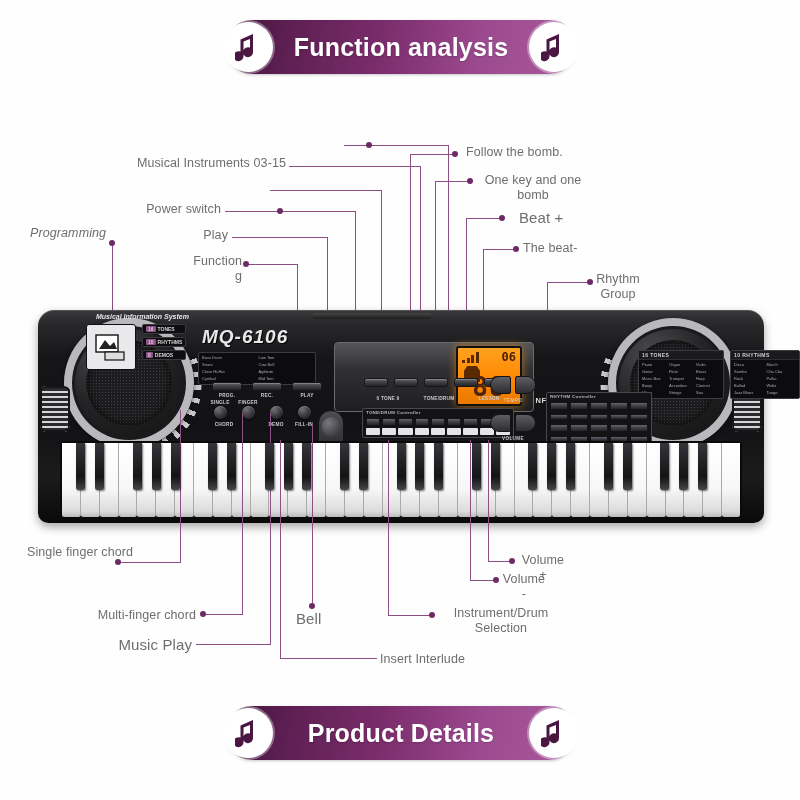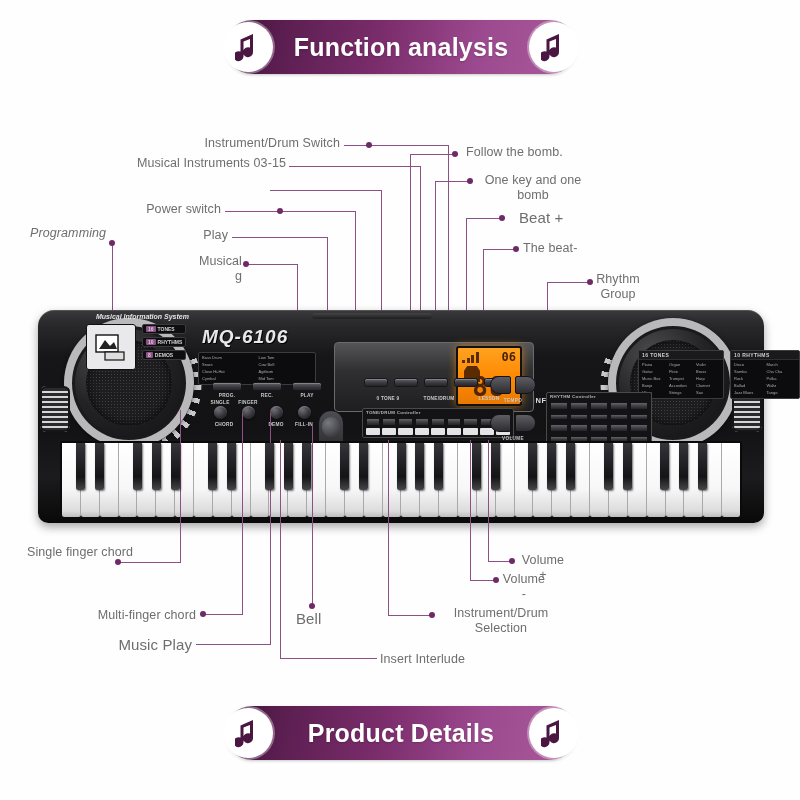--- a/index.html
+++ b/index.html
@@ -449,26 +449,25 @@
 
   <div class="lead-h" style="left:483px; top:249px; width:34px;"></div>
   <div class="lead-v" style="left:483px; top:249px; height:66px;"></div>
   <div class="lead-dot" style="left:513px; top:246px;"></div>
 
   <div class="lead-h" style="left:547px; top:282px; width:44px;"></div>
   <div class="lead-v" style="left:547px; top:282px; height:34px;"></div>
   <div class="lead-dot" style="left:587px; top:279px;"></div>
 
   <div class="callout ta-l" style="left:30px; top:226px;font-style:italic;">Programming</div>
-  <div class="callout ta-r" style="left:150px; top:254px; width:92px; text-align:right;">Musical
+  <div class="callout ta-r" style="left:150px; top:254px; width:92px; text-align:right;">Function
 g</div>
   <div class="callout ta-r" style="left:140px; top:228px; width:88px;">Play</div>
   <div class="callout ta-r" style="left:90px; top:202px; width:131px;">Power switch</div>
   <div class="callout ta-r" style="left:100px; top:156px; width:186px;">Musical Instruments 03-15</div>
-  <div class="callout ta-r" style="left:150px; top:136px; width:190px;">Instrument/Drum Switch</div>
 
   <div class="callout ta-l" style="left:466px; top:145px;">Follow the bomb.</div>
   <div class="callout ta-c" style="left:477px; top:173px; width:112px;">One key and one
 bomb</div>
   <div class="callout ta-l big" style="left:519px; top:209px;">Beat +</div>
   <div class="callout ta-l" style="left:523px; top:241px;">The beat-</div>
   <div class="callout ta-c" style="left:568px; top:272px; width:100px;">Rhythm
 Group</div>
 
   <div id="keyboard">

